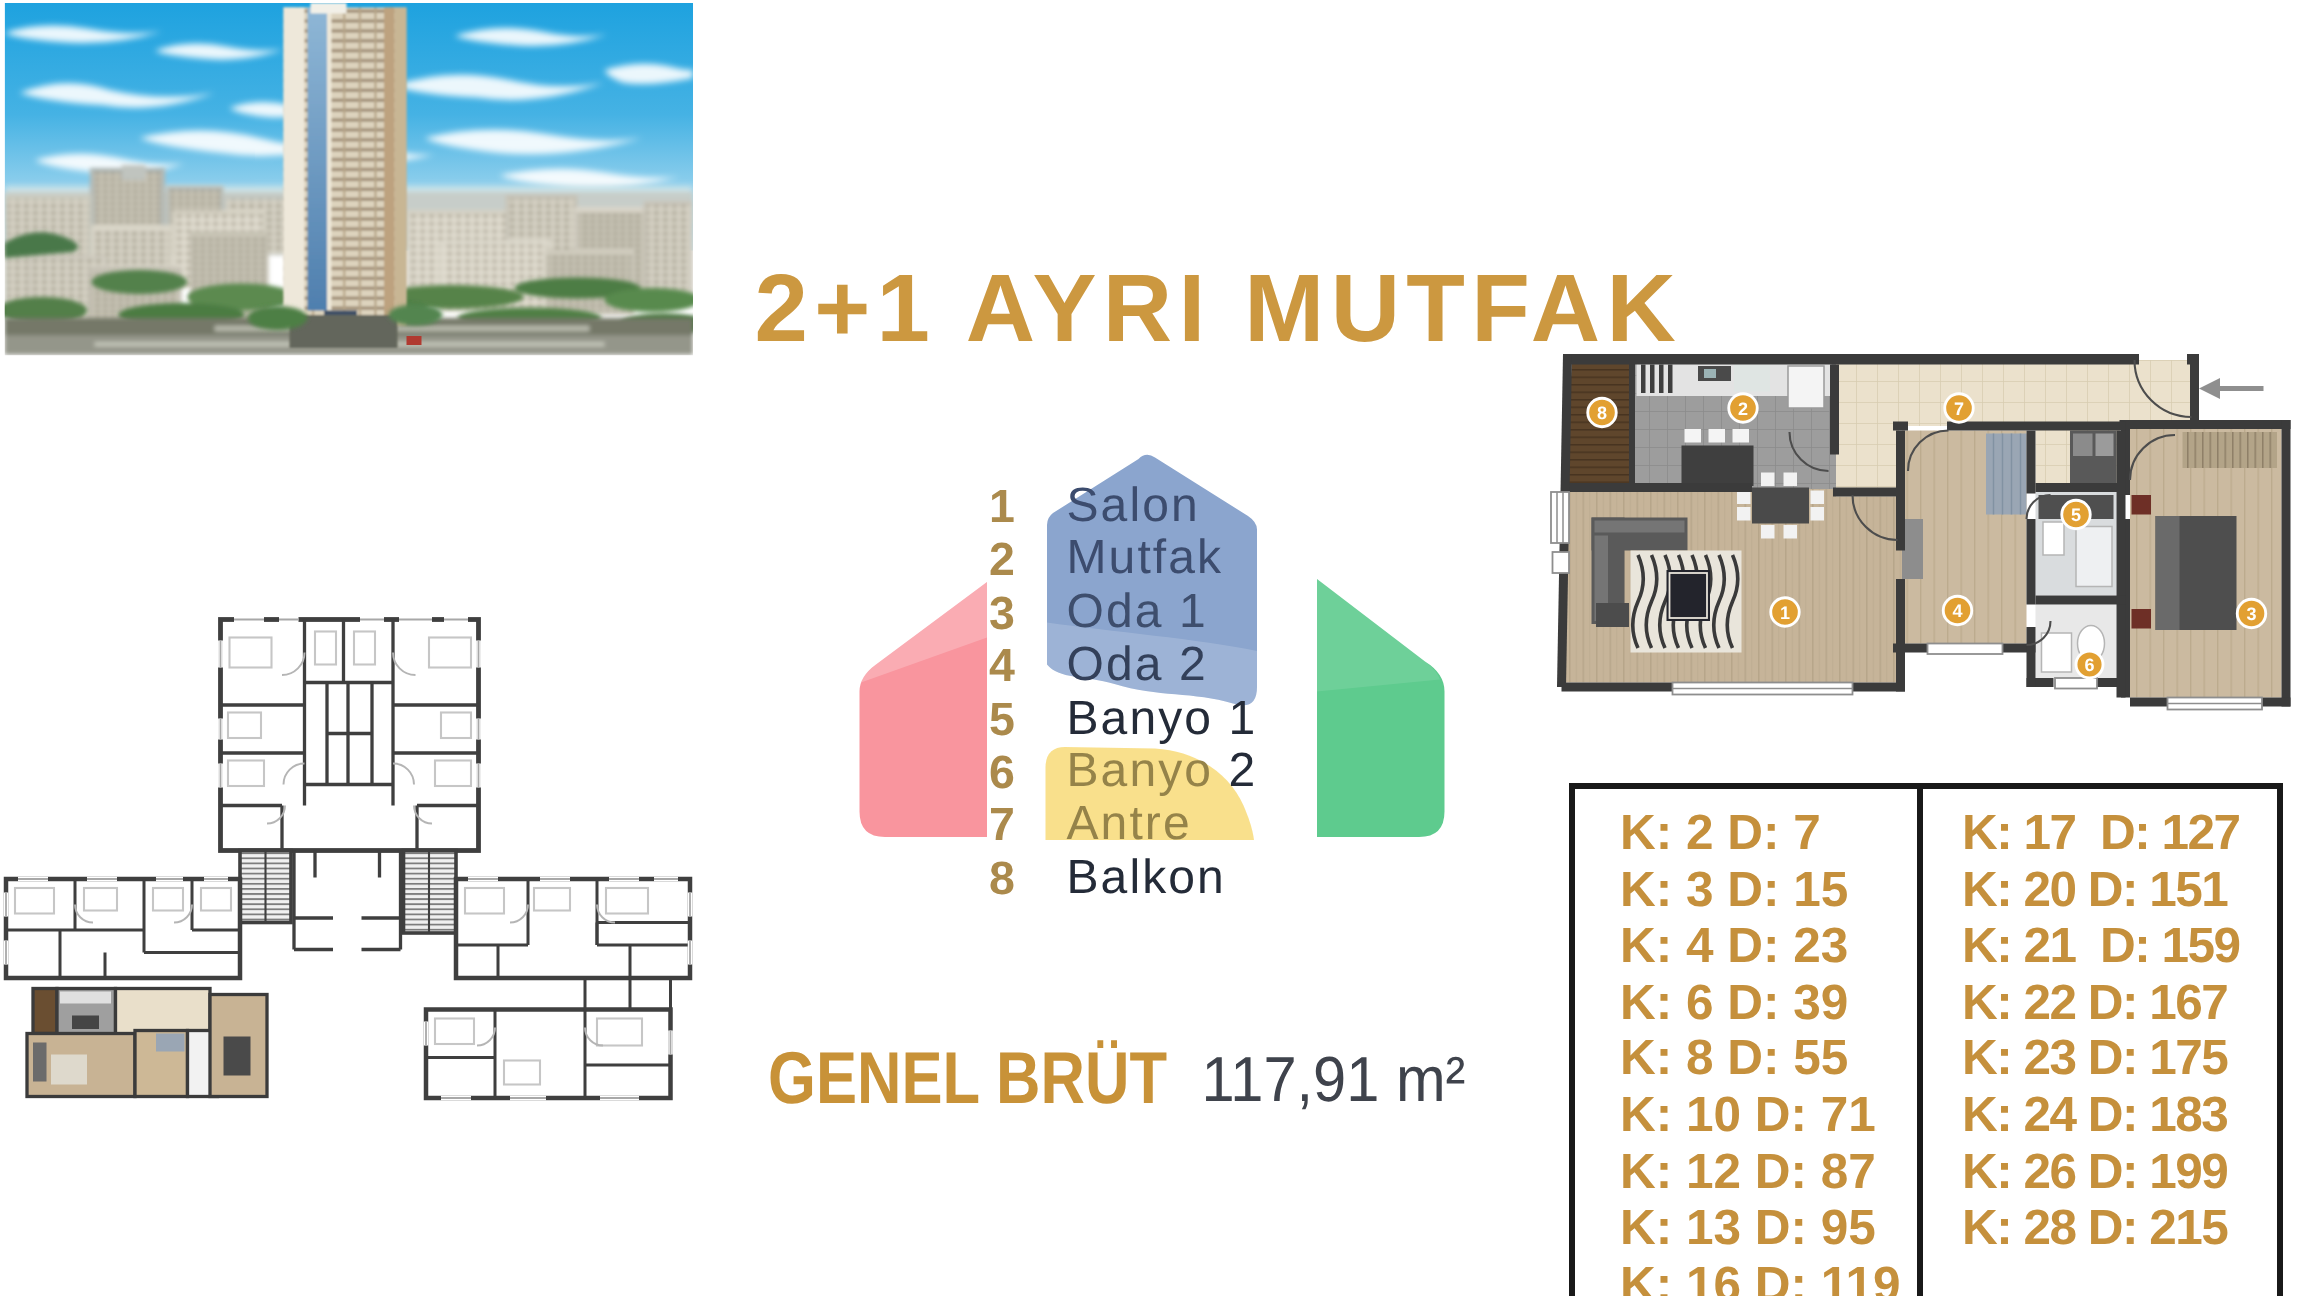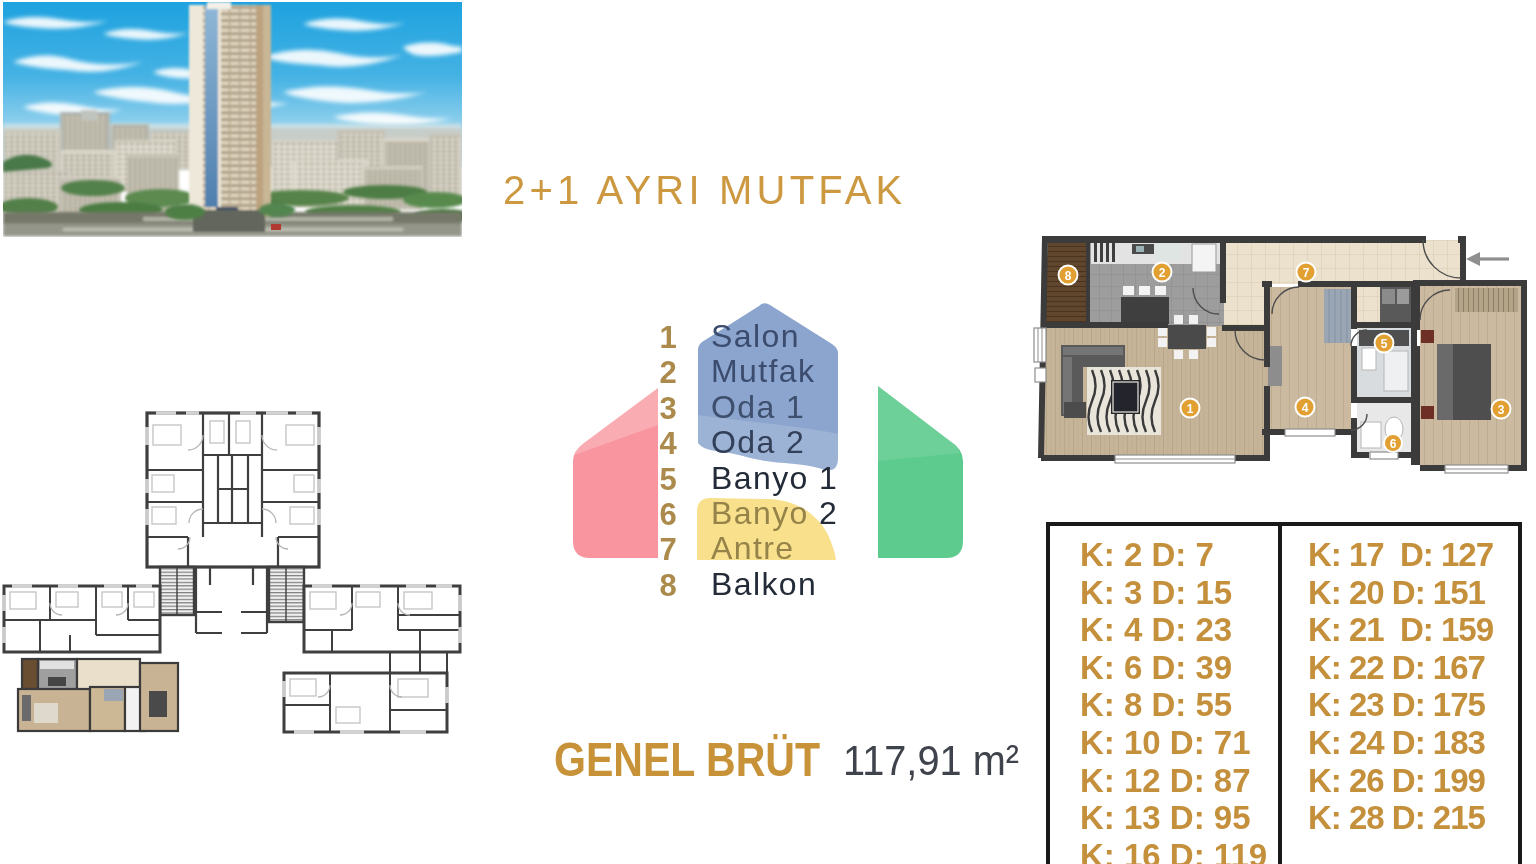--- a/index.html
+++ b/index.html
@@ -146,21 +146,21 @@
 </g>
 <rect x="268" y="222" width="10" height="6" fill="#b03a30"></rect>
 
 <g filter="url(#blur3)">
   <ellipse cx="182" cy="210" rx="20" ry="8" fill="#4d7f45"></ellipse>
   <ellipse cx="274" cy="208" rx="18" ry="7" fill="#538550"></ellipse>
 </g>
 </svg>
 </div>
 
-<div class="abs" style="left:503px;top:168px;width:520px;font-size:40px;font-weight:normal;color:#cc9840;letter-spacing:4.2px;white-space:nowrap;">2+1 AYRI MUTFAK</div>
+<div class="abs" style="left:503px;top:168px;width:520px;font-size:64px;font-weight:bold;color:#cc9840;letter-spacing:4.2px;white-space:nowrap;">2+1 AYRI MUTFAK</div>
 
 <div class="abs" id="logo" style="left:560px;top:295px;width:410px;height:280px;">
 <svg width="410" height="280" viewBox="0 0 410 280">
 
   <g>
     <path d="M98,93 L24,148 Q13,156 13,166 L13,246 Q13,263 30,263 L98,263 Z" fill="#f9959e"></path>
     <path d="M98,93 L24,148 Q16,154 14,160 L98,130 Z" fill="#ffffff" opacity="0.22"></path>
   </g>
 
   <g>
@@ -178,21 +178,21 @@
 <div class="abs" style="left:640px;top:320px;width:56px;text-align:center;font-size:31px;line-height:35.4px;color:#ab8a4c;font-weight:bold;">1<br>2<br>3<br>4<br>5<br>6<br>7<br>8</div>
 
 <div class="abs" id="yellow" style="left:690px;top:492px;width:150px;height:72px;">
 <svg width="150" height="72" viewBox="0 0 150 72">
   <path d="M7,20 Q7,6 20,6 L80,7 C110,9 130,25 139,45 C142,52 145,60 146,68 L7,68 Z" fill="#f8dd82" opacity="0.92"></path>
 </svg>
 </div>
 
 <div class="abs" style="left:711px;top:319px;font-size:32px;line-height:35.4px;color:#242b38;font-weight:500;letter-spacing:1.4px;"><span style="color:#3c4c6e;">Salon</span><br><span style="color:#3c4c6e;">Mutfak</span><br><span style="color:#3e4e6d;">Oda 1</span><br><span style="color:#33405a;">Oda 2</span><br>Banyo 1<br><span style="color:#958349;">Banyo</span> 2<br><span style="color:#958349;">Antre</span><br>Balkon</div>
 
-<div class="abs" style="left:512px;top:731px;width:500px;height:60px;margin-left:42px;">
+<div class="abs" style="left:512px;top:691px;width:500px;height:60px;">
   <span class="abs" style="left:0;top:0;font-size:49px;font-weight:bold;color:#c89238;transform:scaleX(0.8375);transform-origin:0 0;white-space:nowrap;">GENEL BRÜT</span>
   <span class="abs" style="left:289px;top:6px;font-size:42.5px;font-weight:400;color:#3f434c;transform:scaleX(0.935);transform-origin:0 0;white-space:nowrap;">117,91 m²</span>
 </div>
 
 <div class="abs" id="keyplan" style="left:0px;top:405px;width:480px;height:335px;">
 <svg width="480" height="335" viewBox="0 0 480 335">
 <defs>
   <pattern id="stair" width="4" height="3.4" patternUnits="userSpaceOnUse">
     <rect width="4" height="3.4" fill="#f0f0f0"></rect>
     <rect y="0" width="4" height="1.2" fill="#7d7d7d"></rect>

